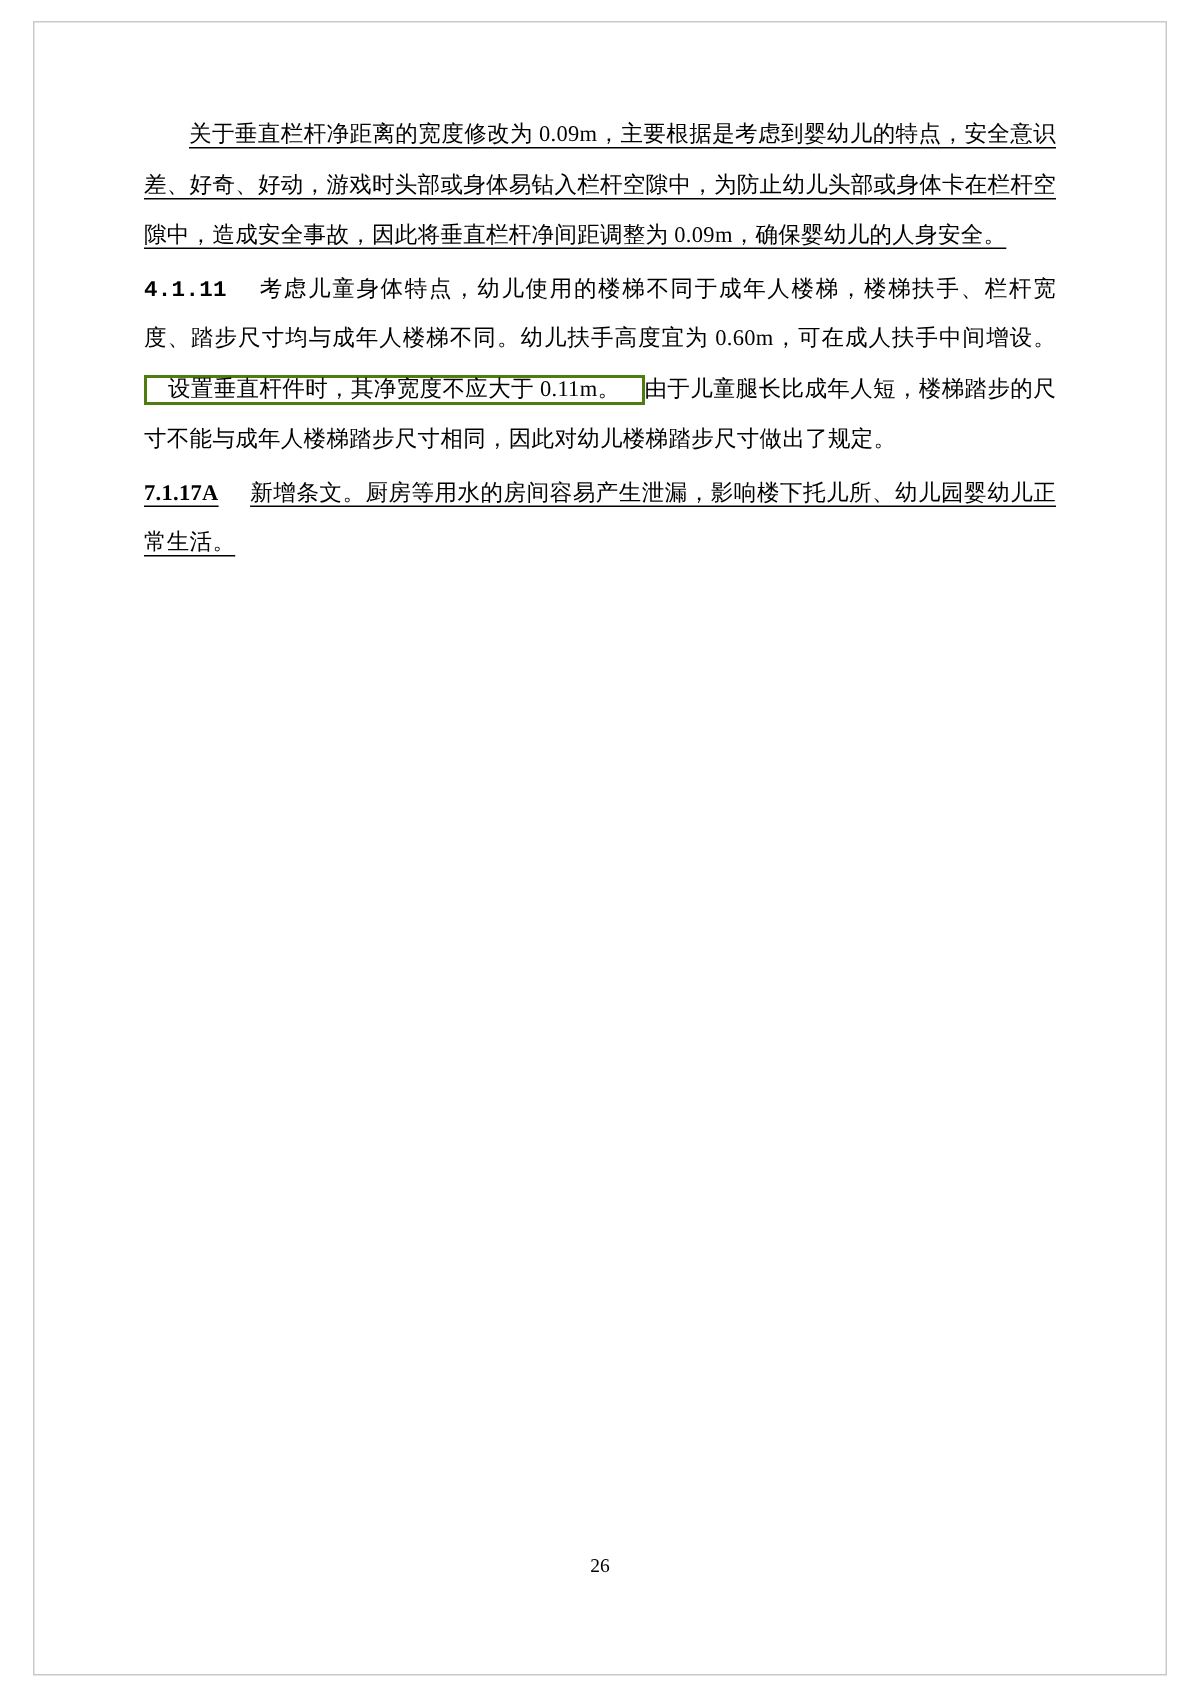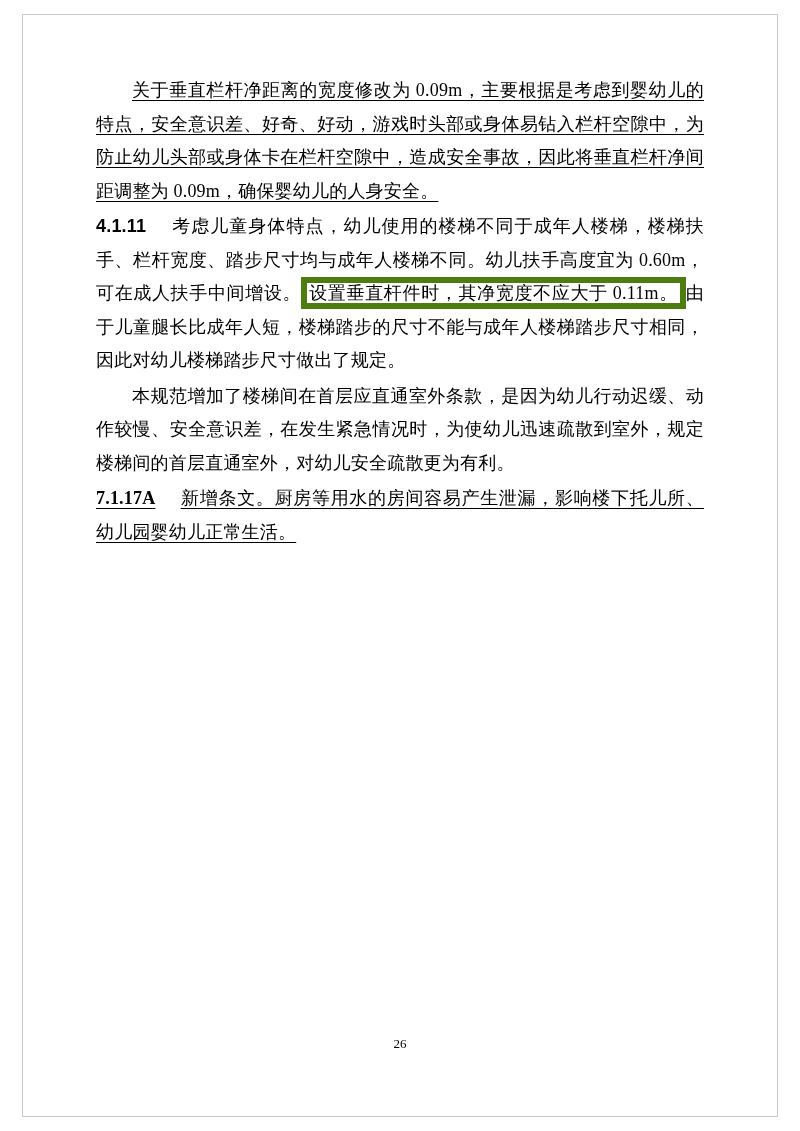--- a/index.html
+++ b/index.html
@@ -32,47 +32,47 @@
     pointer-events: none;
   }
   .content {
     position: absolute;
     left: 96px;
     top: 74px;
     width: 608px;
   }
   p {
     margin: 0 0 2px 0;
-    font-size: 18px;
+    font-size: 15px;
     line-height: 33.5px;
     text-align: justify;
     text-justify: inter-ideograph;
     letter-spacing: 0.2px;
   }
   .indent {
     text-indent: 2em;
   }
   .u {
     text-decoration: underline;
     text-decoration-thickness: 1px;
     text-underline-offset: 4px;
   }
   .num {
     font-weight: bold;
-    font-family: Liberation Sans, sans-serif;
+    font-family: Liberation Mono, monospace;
   }
   .num-u {
     font-weight: bold;
     text-decoration: underline;
     text-decoration-thickness: 1px;
     text-underline-offset: 4px;
   }
   .boxed {
-    border: 6px solid #4d7c0f;
-    padding: 0 2px;
+    border: 2px solid #4d7c0f;
+    padding: 0 14px;
     display: inline;
     box-decoration-break: clone;
     -webkit-box-decoration-break: clone;
   }
   .gap {
     display: inline-block;
     width: 1.4em;
   }
   .pagenum {
     position: absolute;
@@ -97,21 +97,20 @@
   <div class="page-border"></div>
 
   <div class="content">
 
     <p class="indent u">关于垂直栏杆净距离的宽度修改为 0.09m，主要根据是考虑到婴幼儿的特点，安全意识差、好奇、好动，游戏时头部或身体易钻入栏杆空隙中，为防止幼儿头部或身体卡在栏杆空隙中，造成安全事故，因此将垂直栏杆净间距调整为 0.09m，确保婴幼儿的人身安全。</p>
 
     <p>
       <span class="num">4.1.11</span><span class="gap"></span><span>考虑儿童身体特点，幼儿使用的楼梯不同于成年人楼梯，楼梯扶手、栏杆宽度、踏步尺寸均与成年人楼梯不同。幼儿扶手高度宜为 0.60m，可在成人扶手中间增设。</span><span class="boxed">设置垂直杆件时，其净宽度不应大于 0.11m。</span><span>由于儿童腿长比成年人短，楼梯踏步的尺寸不能与成年人楼梯踏步尺寸相同，因此对幼儿楼梯踏步尺寸做出了规定。</span>
     </p>
 
-    <p class="indent">本规范增加了楼梯间在首层应直通室外条款，是因为幼儿行动迟缓、动作较慢、安全意识差，在发生紧急情况时，为使幼儿迅速疏散到室外，规定楼梯间的首层直通室外，对幼儿安全疏散更为有利。</p>
 
 
 
 
     <p>
       <span class="num-u">7.1.17A</span><span class="gap"></span><span class="u">新增条文。厨房等用水的房间容易产生泄漏，影响楼下托儿所、幼儿园婴幼儿正常生活。</span>
     </p>
 
   </div>
 

